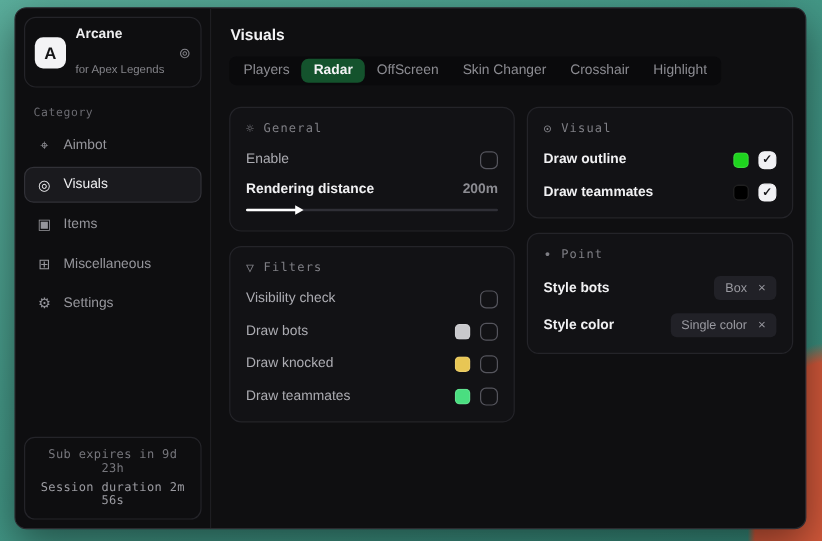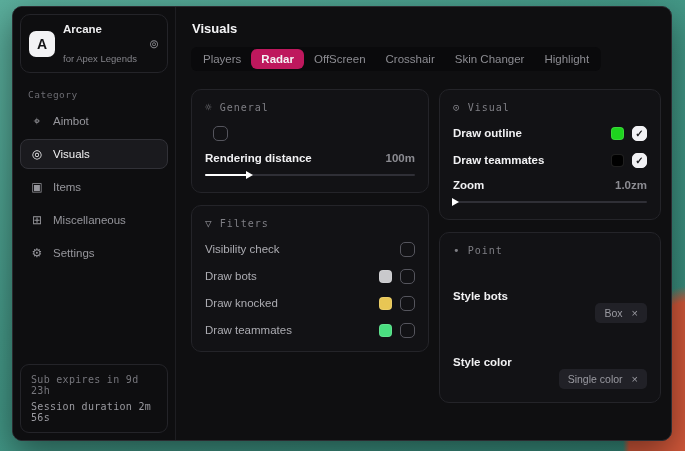--- a/index.html
+++ b/index.html
@@ -25,51 +25,51 @@
   .logo { width:26px; height:26px; border-radius:7px; background:#f3f3f5; color:#141416; font-weight:bold; font-size:14px; display:flex; align-items:center; justify-content:center; flex:none; }
   .brand-text { flex:1; min-width:0; }
   .brand-title { font-size:11.5px; font-weight:700; color:#ededef; }
   .brand-sub { font-size:9.5px; color:#84848a; margin-top:18px; white-space:nowrap; }
   .brand-gear { color:#84848a; font-size:12px; cursor:pointer; }
   .category { font-size:9.5px; color:#6b6b71; margin:12px 0 6px 15px; letter-spacing:.5px; }
   .nav { padding:0 7px; display:flex; flex-direction:column; gap:3px; }
   .nav-item { display:flex; align-items:center; gap:9px; padding:7px 9px; border-radius:8px; border:1px solid transparent; color:#96969c; font-size:11.5px; cursor:pointer; }
   .nav-item.active { background:#1a1a1e; border-color:#313137; color:#f1f1f3; }
   .nav-icon { font-size:12px; width:14px; text-align:center; flex:none; }
-  .session-card { margin:auto 7px 7px; border:1px solid #242429; border-radius:9px; padding:9px 10px; }
+  .session-card { margin:auto 7px 7px; border:1px solid #242429; border-radius:9px; padding:9px 10px;text-align:center; }
   .session-line1 { font-size:10px; color:#76767c; letter-spacing:.3px; }
   .session-line2 { font-size:10px; color:#9b9ba1; margin-top:5px; letter-spacing:.3px; }
 
   
   .main { flex:1; display:flex; flex-direction:column; min-width:0; }
   .main-header { padding:14px 16px 0 16px; }
   .main-title { font-size:13px; font-weight:700; color:#f3f3f5; }
   .tabstrip { margin:11px 0 3px 15px; background:#0a0a0c; border-radius:6px; display:inline-flex; align-self:flex-start; padding:2px; }
   .tab { padding:4px 10px; font-size:11.5px; color:#8c8c92; border-radius:6px; cursor:pointer; white-space:nowrap; }
-  .tab.active { background:#be185d; color:#f3f3f5; font-weight:600; }
+  .tab.active { background:#14532d; color:#f3f3f5; font-weight:600; }
 
   .content { display:grid; grid-template-columns:238px 222px; gap:10px; padding:15px 15px; align-items:start; }
   .col { display:flex; flex-direction:column; gap:12px; }
   .panel { border:1px solid #242429; border-radius:10px; padding:11px 13px 13px; background:#121215; }
   .panel-header { display:flex; align-items:center; gap:7px; font-family:"DejaVu Sans Mono", monospace; font-size:10px; color:#7f7f85; letter-spacing:1px; margin-bottom:4px; }
   .panel-icon { font-size:11px; }
   .row { display:flex; align-items:center; margin-top:11px; min-height:16px; }
   .row-label { font-size:11.5px; color:#acacb2; flex:1; }
   .row-label.strong { color:#f1f1f3; font-weight:700; }
   .row-value { font-size:11.5px; color:#8c8c92; font-weight:600; }
   .checkbox { width:15px; height:15px; border:1.5px solid #55555d; border-radius:5px; margin-left:8px; flex:none; cursor:pointer;
               display:flex; align-items:center; justify-content:center; font-size:10px; font-weight:700; color:transparent; }
   .checkbox.checked { background:#f1f1f4; border-color:#f1f1f4; color:#17171a; }
   .swatch { width:13px; height:13px; border-radius:4px; margin-left:8px; flex:none; cursor:pointer; border:1px solid rgba(255,255,255,.12); }
   .slider-block { margin-top:11px; }
   .slider-head { display:flex; align-items:center; }
   .slider-track { position:relative; height:2px; background:#2f2f36; border-radius:1px; margin-top:10px; margin-bottom:3px; cursor:pointer; }
   .slider-fill { position:absolute; left:0; top:0; height:2px; background:#ffffff; border-radius:1px; }
   .slider-thumb { position:absolute; top:-3px; width:0; height:0; border-top:4px solid transparent; border-bottom:4px solid transparent; border-left:7px solid #ffffff; }
-  .chip { display:flex; align-items:flex-start; gap:9px; background:#212127; border-radius:5px; padding:4px 9px; font-size:10.5px; color:#9a9aa1; margin-left:8px; cursor:pointer; white-space:nowrap;margin-top:35px; }
+  .chip { display:flex; align-items:flex-start; gap:9px; background:#212127; border-radius:5px; padding:4px 9px; font-size:10.5px; color:#9a9aa1; margin-left:8px; cursor:pointer; white-space:nowrap; }
   .chip-close { font-size:11px; color:#9a9aa1; cursor:pointer; }
 </style>
 </head>
 <body>
 
 <div class="window">
 
   <div class="sidebar">
     <div class="brand-card">
       <div class="logo">A</div>
@@ -109,38 +109,39 @@
   </div>
 
   <div class="main">
     <div class="main-header">
       <div class="main-title">Visuals</div>
     </div>
     <div class="tabstrip" id="tabstrip">
         <div class="tab">Players</div>
         <div class="tab active">Radar</div>
         <div class="tab">OffScreen</div>
+        <div class="tab">Skin Changer</div>
         <div class="tab">Crosshair</div>
-        <div class="tab">Skin Changer</div>
         <div class="tab">Highlight</div>
       </div>
     <div class="content" id="content">
         <div class="col">
           <div class="panel">
             <div class="panel-header">
               <span class="panel-icon">☼</span>
               <span>General</span>
             </div>
             <div class="row">
+              <span class="row-label">Enable</span>
               <span class="checkbox"></span>
             </div>
             <div class="slider-block">
               <div class="slider-head">
                 <span class="row-label strong">Rendering distance</span>
-                <span class="row-value">100m</span>
+                <span class="row-value">200m</span>
               </div>
               <div class="slider-track">
                 <div class="slider-fill" style="width: 20%;"></div>
                 <div class="slider-thumb" style="left: calc(20% - 1px);"></div>
               </div>
             </div>
           </div>
           <div class="panel">
             <div class="panel-header">
               <span class="panel-icon">▽</span>
@@ -176,30 +177,20 @@
             <div class="row">
               <span class="row-label strong">Draw outline</span>
               <span class="swatch" style="background: rgb(30, 212, 30);"></span>
               <span class="checkbox checked">✓</span>
             </div>
             <div class="row">
               <span class="row-label strong">Draw teammates</span>
               <span class="swatch" style="background: rgb(0, 0, 0);"></span>
               <span class="checkbox checked">✓</span>
             </div>
-            <div class="slider-block">
-              <div class="slider-head">
-                <span class="row-label strong">Zoom</span>
-                <span class="row-value">1.0zm</span>
-              </div>
-              <div class="slider-track">
-                <div class="slider-fill" style="width: 0%;"></div>
-                <div class="slider-thumb" style="left: calc(0% - 1px);"></div>
-              </div>
-            </div>
           </div>
           <div class="panel">
             <div class="panel-header">
               <span class="panel-icon">•</span>
               <span>Point</span>
             </div>
             <div class="row">
               <span class="row-label strong">Style bots</span>
               <span class="chip">
                 <span>Box</span>

